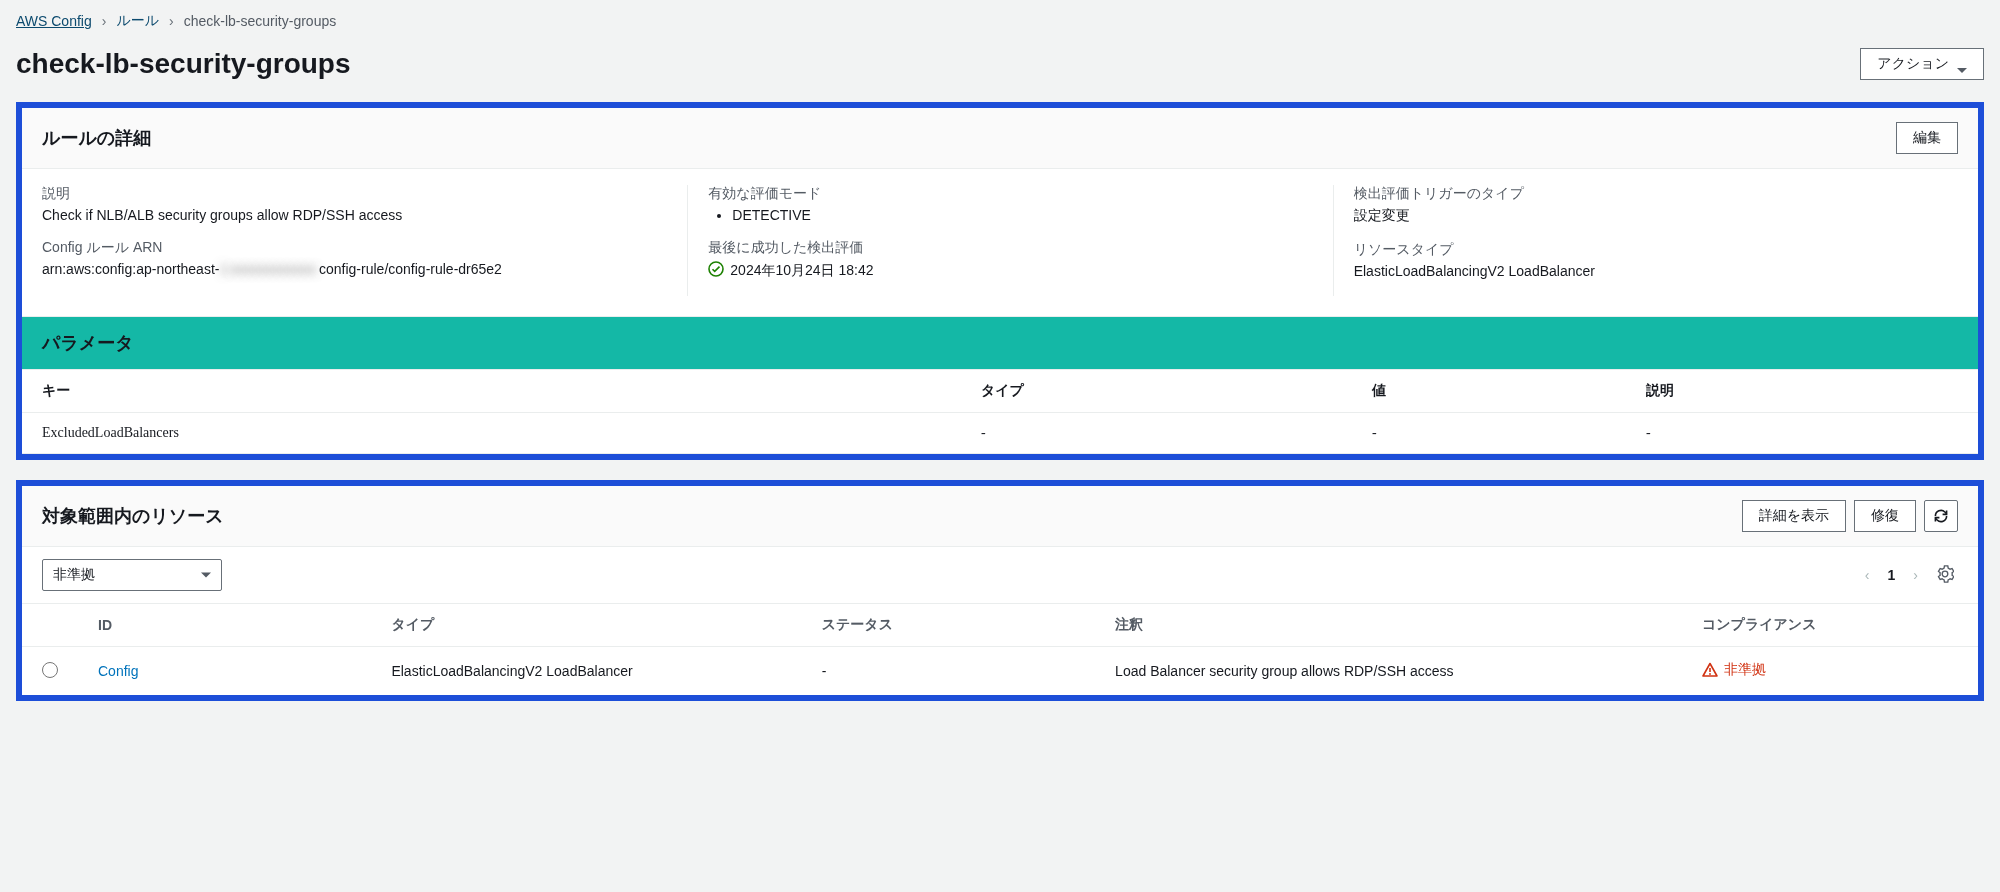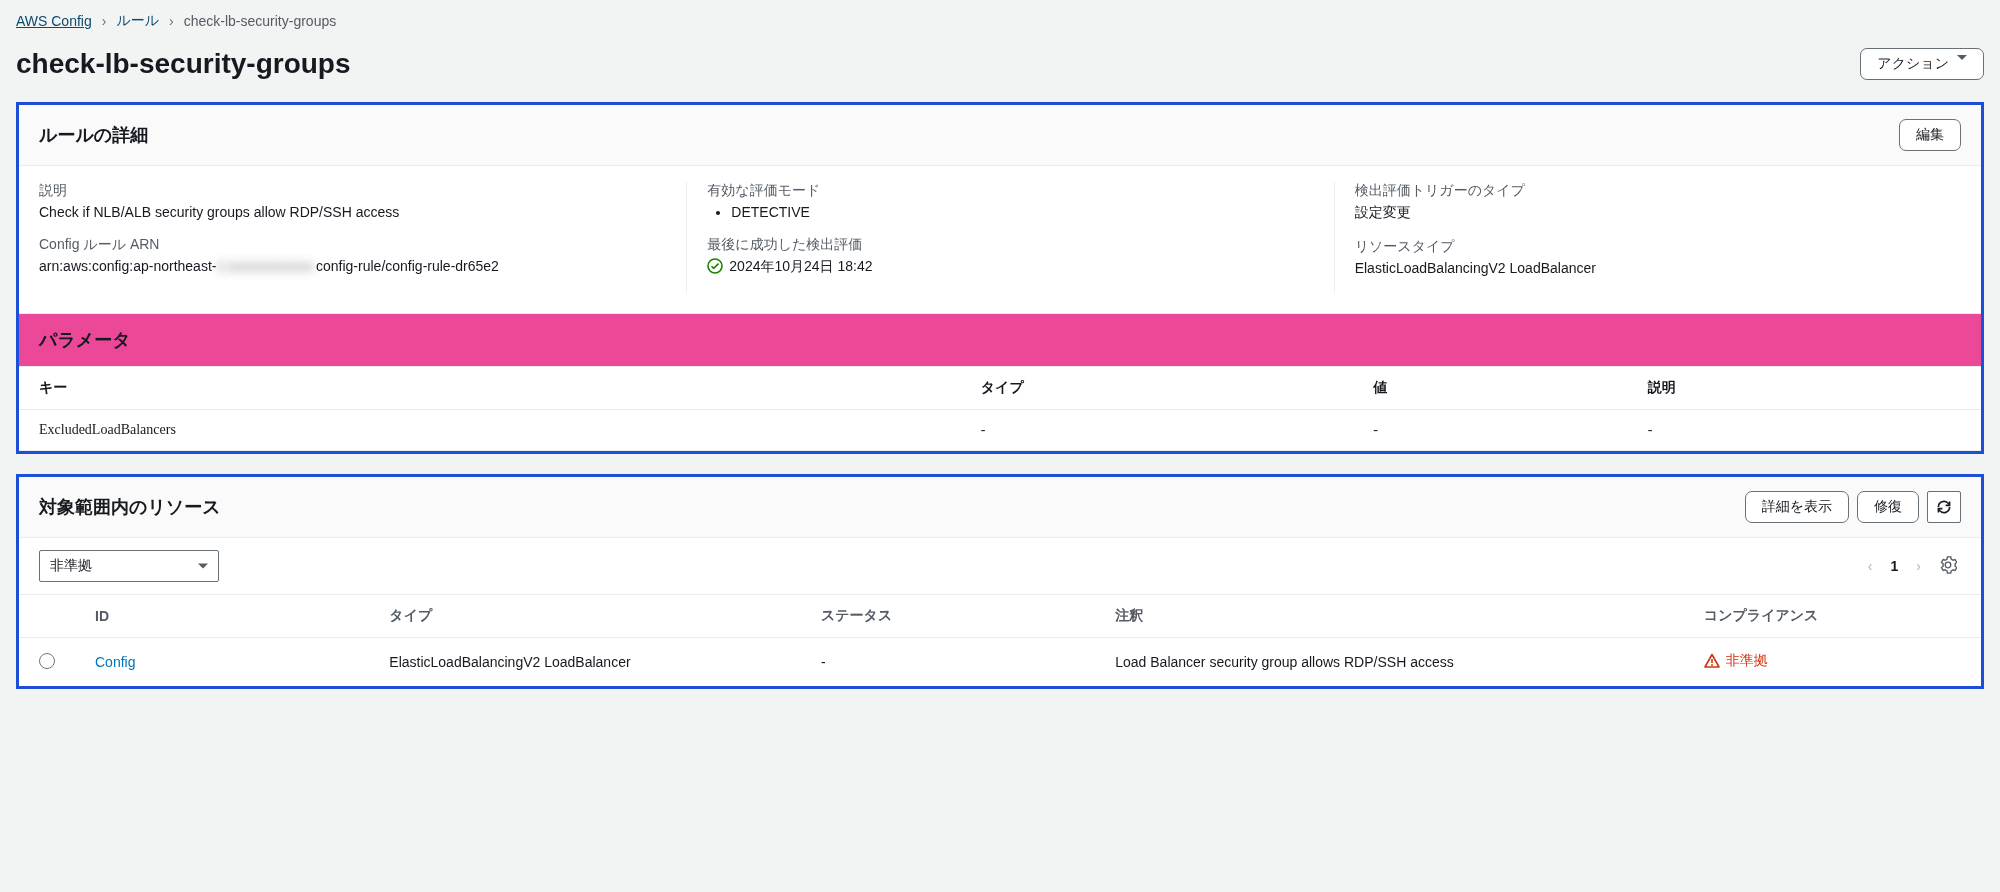--- a/index.html
+++ b/index.html
@@ -24,74 +24,74 @@
     .heading-row {
       display: flex;
       justify-content: space-between;
       align-items: center;
       margin: 18px 0 22px;
     }
     .heading-row h1 { font-size: 28px; font-weight: 700; color: #16191f; }
     .btn {
       background: #fff;
       border: 1px solid #687078;
-      border-radius: 7px;
+      border-radius: 0;
       padding: 6px 16px;
       font-size: 14px;
       color: #16191f;
       cursor: pointer;
       display: inline-flex;
-      align-items: flex-start;
+      align-items: flex-end;
       gap: 8px;
     }
     .btn .caret-down {
       width: 0; height: 0;
       border-left: 5px solid transparent;
       border-right: 5px solid transparent;
       border-top: 5px solid #545b64;
     }
     .panel {
       background: #fff;
-      border: 3px solid #1d4ed8;
+      border: 6px solid #1d4ed8;
       border-radius: 0;
       margin-bottom: 20px;
     }
     .panel-head {
       display: flex;
       justify-content: space-between;
       align-items: center;
       padding: 14px 20px;
       border-bottom: 1px solid #eaeded;
       background: #fafafa;
     }
     .panel-head h2 { font-size: 18px; font-weight: 700; }
     .panel-body { padding: 16px 20px 20px; }
     .cols-3 { display: grid; grid-template-columns: 1fr 1fr 1fr; gap: 20px; }
     .col-divider { border-left: 1px solid #eaeded; padding-left: 20px; }
     .field-label { color: #545b64; font-size: 14px; margin-bottom: 4px; }
     .field-val { color: #16191f; font-size: 14px; margin-bottom: 16px; word-break: break-all; }
     .bullet-list { list-style: disc; padding-left: 24px; margin-bottom: 16px;}
-    .eval-row { display: flex; gap: 6px; }
+    .eval-row { display: flex; align-items: center; gap: 6px; }
     .success-icon svg { width: 16px; height: 16px; }
     .param-table { width: 100%; border-collapse: collapse; }
     .param-table th, .param-table td {
       text-align: left;
       font-weight: 400;
       padding: 12px 20px;
       font-size: 14px;
       border-bottom: 1px solid #eaeded;
       font-family: Liberation Serif, serif;
     }
     .param-table th { color: #545b64; border-top: 1px solid #eaeded;}
     .param-table thead th { font-weight: 700; color: #16191f;}
     .panel .sub-header {
       padding: 14px 20px;
       font-size: 18px;
       font-weight: 700;
-      background: #ec4899;
+      background: #14b8a6;
       border-top: 1px solid #eaeded;
     }
     .resources-toolbar {
       display: flex; justify-content: space-between; align-items: center;
       padding: 12px 20px 0;
     }
     .select {
       position: relative; display: inline-block;
       border: 1px solid #687078; border-radius: 2px;
       background: #fff;

